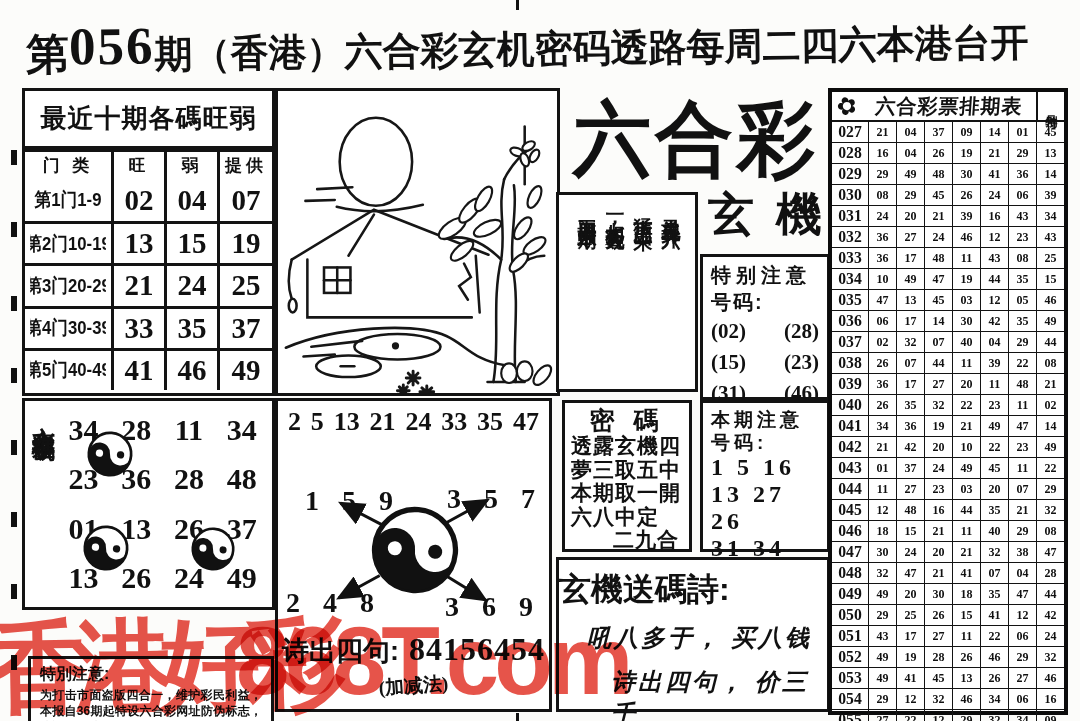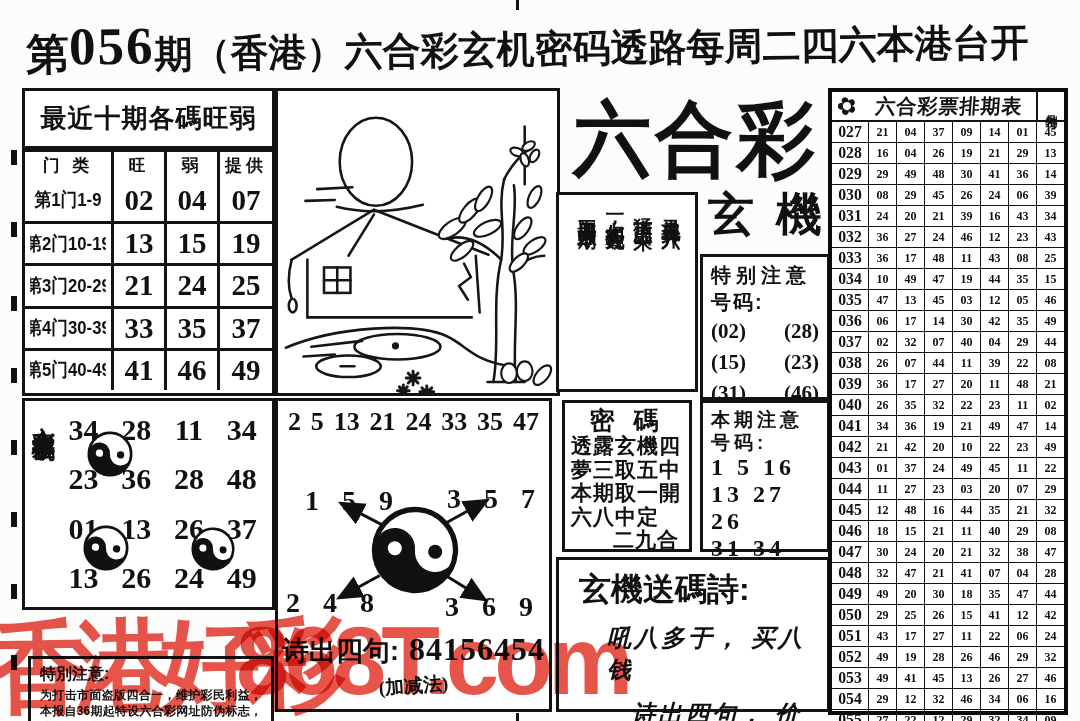--- a/index.html
+++ b/index.html
@@ -103,21 +103,21 @@
              font-family:"Liberation Sans", sans-serif; }
   .mima-title { text-align:center; font-size:25px; font-weight:900; letter-spacing:6px; line-height:28px; }
   .mima-line { font-size:21px; font-weight:900; line-height:23.5px; letter-spacing:1px; }
   .mima-right { text-align:right; padding-right:4px; }
   #benqibox { left:700px; top:400px; width:130px; height:152px; padding:5px 8px; }
   .bq-label { font-size:19px; font-weight:900; letter-spacing:4px;
               font-family:"Liberation Sans", sans-serif; line-height:23px; }
   .benqi-line { font-size:24px; font-weight:600; line-height:27px; letter-spacing:4px; }
 
   
-  #shibox { left:556px; top:557px; width:274px; height:155px; padding:8px 20px; }
+  #shibox { left:556px; top:557px; width:274px; height:155px; padding:8px 0; }
   .shi-title { font-size:32px; font-weight:900; font-family:"Liberation Sans", sans-serif; }
   .shi-line { font-size:24px; font-weight:700; font-style:italic; letter-spacing:3px; }
   .shi-l1 { margin:10px 0 0 28px; }
   .shi-l2 { margin:12px 0 0 52px; }
 
   
   #sched { position:absolute; left:828px; top:88px; width:240px; height:627px;
            background:#0c0c0c; padding:4px; }
   .sched-inner { width:100%; height:100%; background:#fff; display:flex; flex-direction:column; }
   .sched-head { height:50px; border-bottom:2px solid #131313; display:flex; align-items:stretch; }

